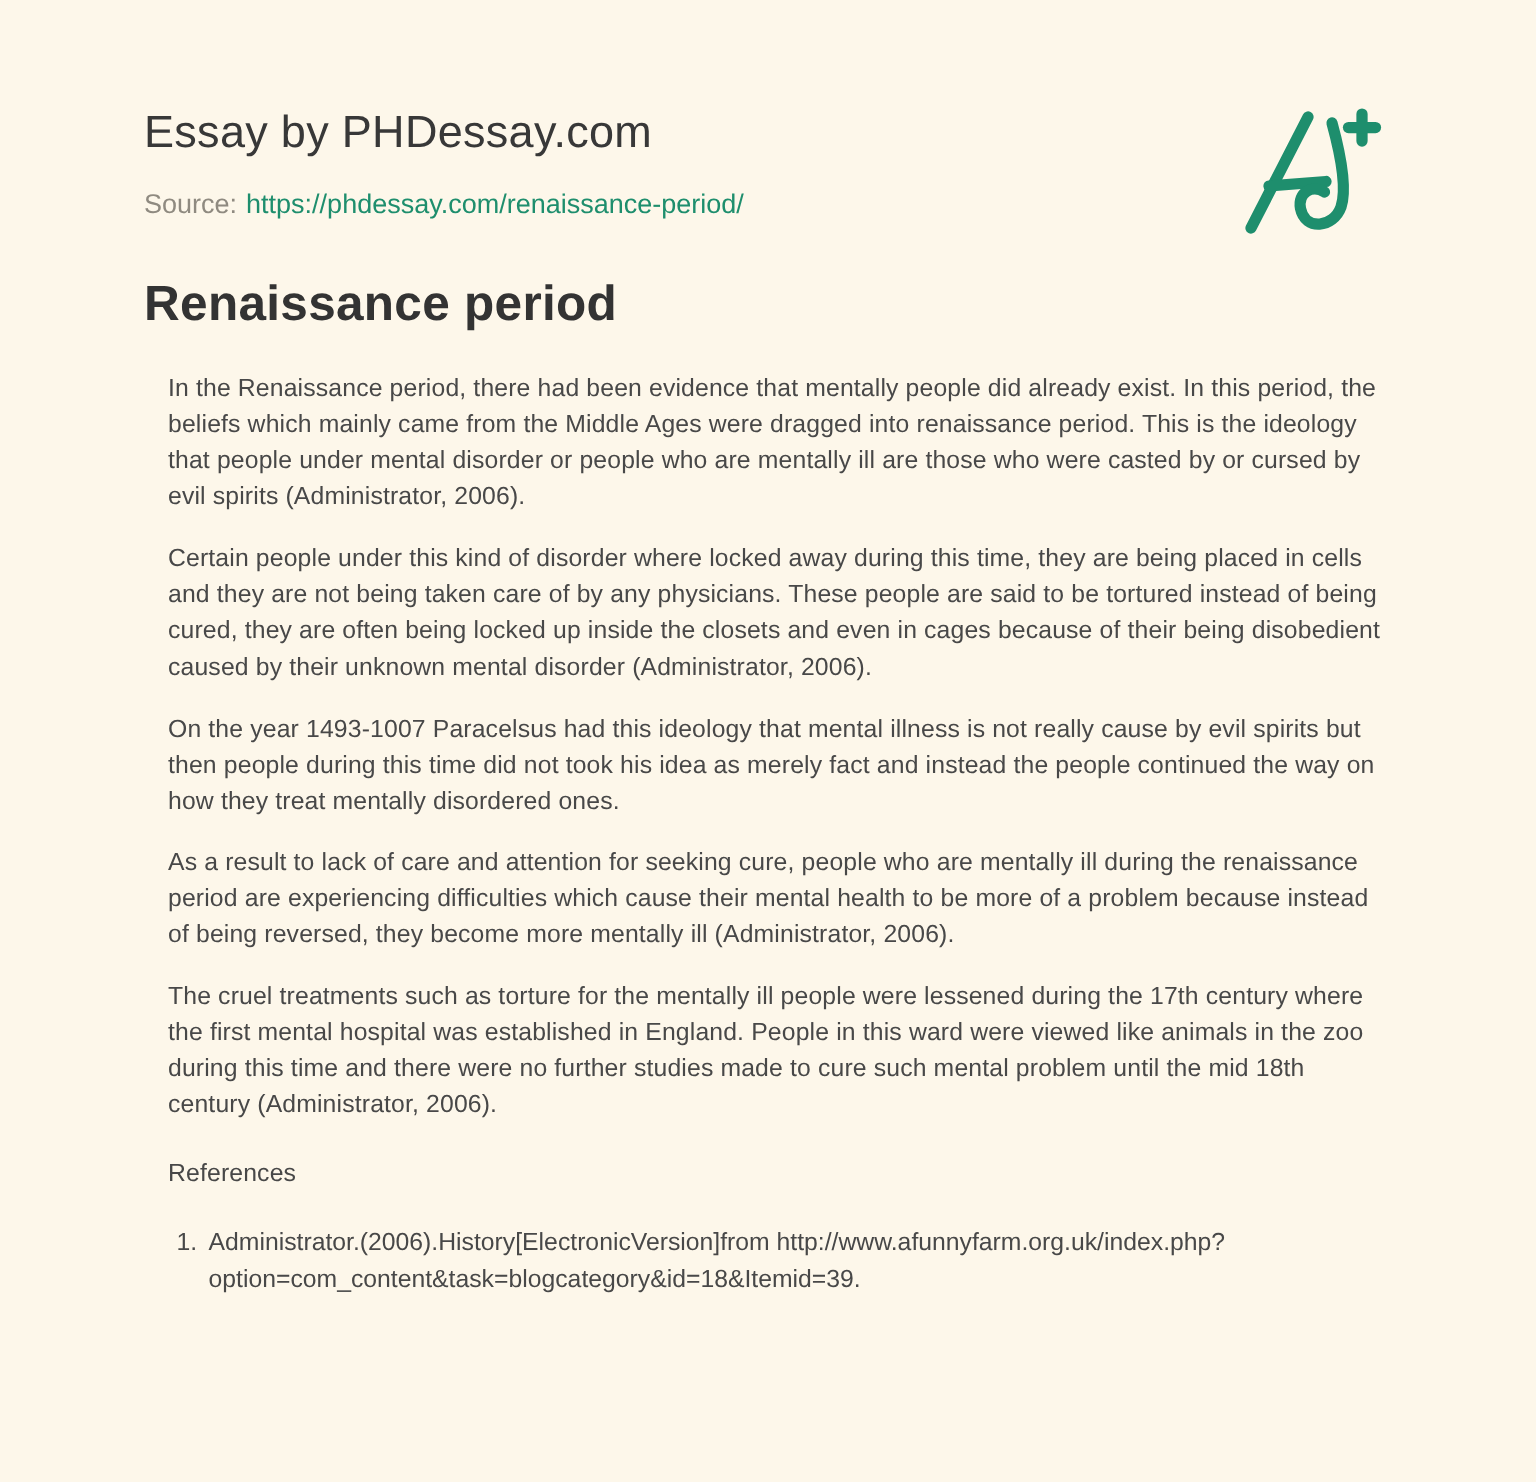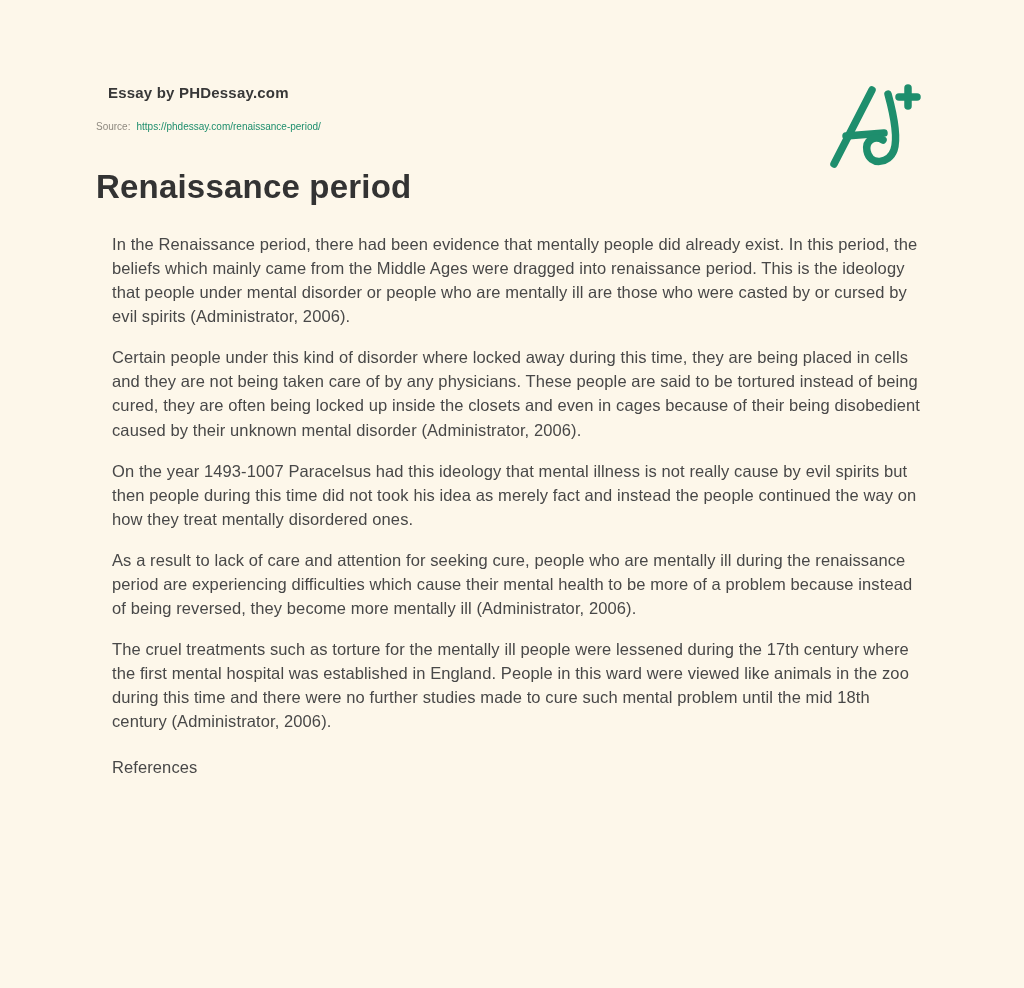--- a/index.html
+++ b/index.html
@@ -12,29 +12,29 @@
   .page {
     position: relative;
     width: 1024px;
     min-height: 988px;
     margin: 0 auto;
     padding: 72px 96px 36px 96px;
     background: #fdf7ea;
   }
   .top { position: relative; }
   .brand {
-    margin: 12px;
-    font-size: 15px;
-    font-weight: 700;
+    margin: 0;
+    font-size: 30px;
+    font-weight: 400;
     color: #383838;
     letter-spacing: 0.2px;
   }
   .source {
     margin: 20px 0 0 0;
-    font-size: 10px;
+    font-size: 18px;
   }
   .source-label { color: #8f8a80; margin-right: 6px; }
   .source-link {
     color: var(--accent, #1e8e6d);
     text-decoration: none;
     cursor: pointer;
   }
   .logo {
     position: absolute;
     top: -4px;
@@ -100,15 +100,18 @@
     <h2 class="essay-title">Renaissance period</h2>
 
     <p class="para">In the Renaissance period, there had been evidence that mentally people did already exist. In this period, the beliefs which mainly came from the Middle Ages were dragged into renaissance period. This is the ideology that people under mental disorder or people who are mentally ill are those who were casted by or cursed by evil spirits (Administrator, 2006).</p>
     <p class="para">Certain people under this kind of disorder where locked away during this time, they are being placed in cells and they are not being taken care of by any physicians. These people are said to be tortured instead of being cured, they are often being locked up inside the closets and even in cages because of their being disobedient caused by their unknown mental disorder (Administrator, 2006).</p>
     <p class="para">On the year 1493-1007 Paracelsus had this ideology that mental illness is not really cause by evil spirits but then people during this time did not took his idea as merely fact and instead the people continued the way on how they treat mentally disordered ones.</p>
     <p class="para">As a result to lack of care and attention for seeking cure, people who are mentally ill during the renaissance period are experiencing difficulties which cause their mental health to be more of a problem because instead of being reversed, they become more mentally ill (Administrator, 2006).</p>
     <p class="para">The cruel treatments such as torture for the mentally ill people were lessened during the 17th century where the first mental hospital was established in England. People in this ward were viewed like animals in the zoo during this time and there were no further studies made to cure such mental problem until the mid 18th century (Administrator, 2006).</p>
 
     <p class="para refs-head">References</p>
 
+    <ol class="refs">
+      <li class="ref-item">Administrator.(2006).History[ElectronicVersion]from http://www.afunnyfarm.org.uk/index.php?option=com_content&amp;task=blogcategory&amp;id=18&amp;Itemid=39.</li>
+    </ol>
   </main>
 
 </div>
 
 </body></html>

